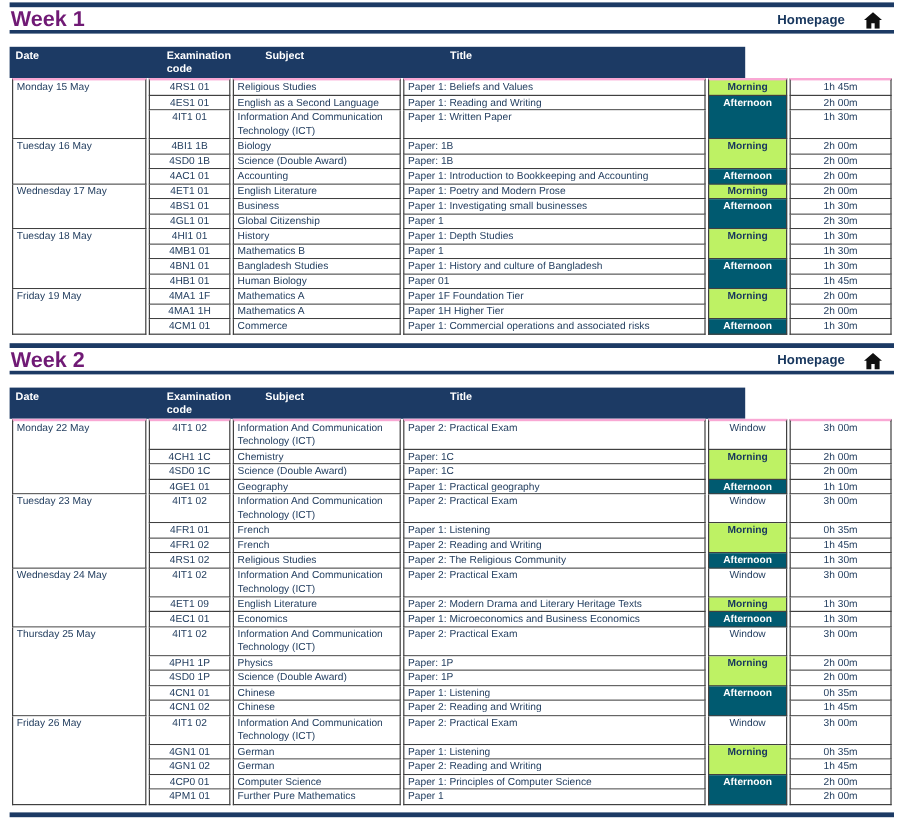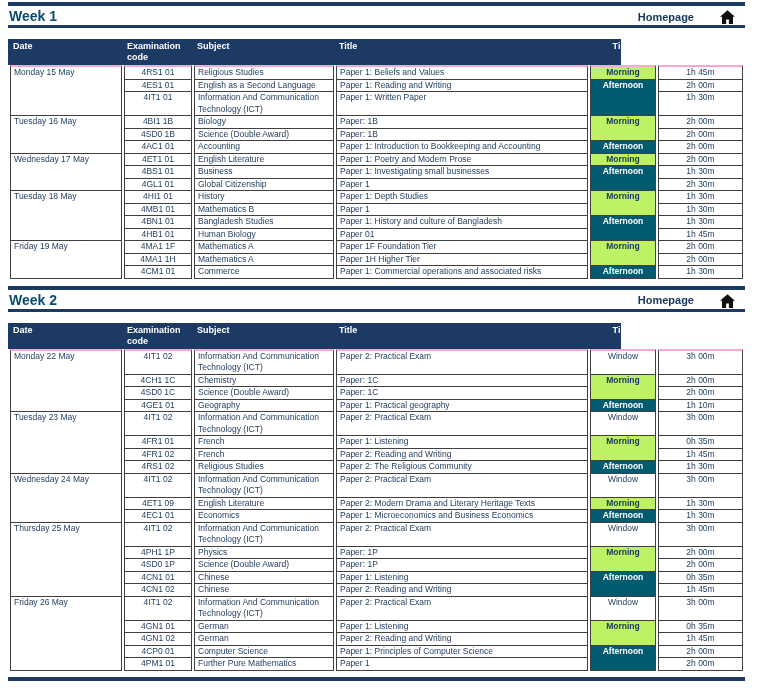--- a/index.html
+++ b/index.html
@@ -10,37 +10,37 @@
   }
   .page { padding: 2px 14px 0 8px; width: 759px; }
 
   
   .rule-a { height: 4px; background: #1c3a64; }
   .rule-b { height: 3px; background: #1c3a64; }
   .week-head {
     display: flex; justify-content: space-between; align-items: flex-end;
     height: 19px; padding: 1px 2px 1px 1px;
   }
-  .week-title { font-size: 14px; font-weight: bold; color: #0c4a6e; line-height: 16px; }
-  .home-area { display: flex; align-items: center; gap: 26px; padding-right: 8px; }
+  .week-title { font-size: 18px; font-weight: bold; color: #701a75; line-height: 16px; }
+  .home-area { display: flex; align-items: center; gap: 16px; padding-right: 8px; }
   .home-link {
     font-size: 11px; font-weight: bold; color: #17365d;
     text-decoration: none; cursor: pointer; line-height: 13px;
   }
   .home-icon { display: inline-block; width: 15px; height: 14px; }
   .home-icon svg { width: 15px; height: 14px; fill: #101010; display: block; }
 
   
   .tbl-head {
     margin-top: 11px;
     width: 613px; min-height: 26px;
     background: #1c3a64; color: #ffffff;
     display: grid;
     grid-template-columns: 112px 68px 140px 252px 66px 85px;
-    column-gap: 2px; padding: 2px;
+    column-gap: 14px; padding: 2px;
     font-size: 9px; font-weight: bold; line-height: 11px;
     align-items: start;
   }
   .tbl-head > div { padding: 0 3px; }
   .tbl-head > .th-center { text-align: center; }
 
   
   table.tbl {
     border-collapse: separate; border-spacing: 2px 0;
     table-layout: fixed; width: 737px;

